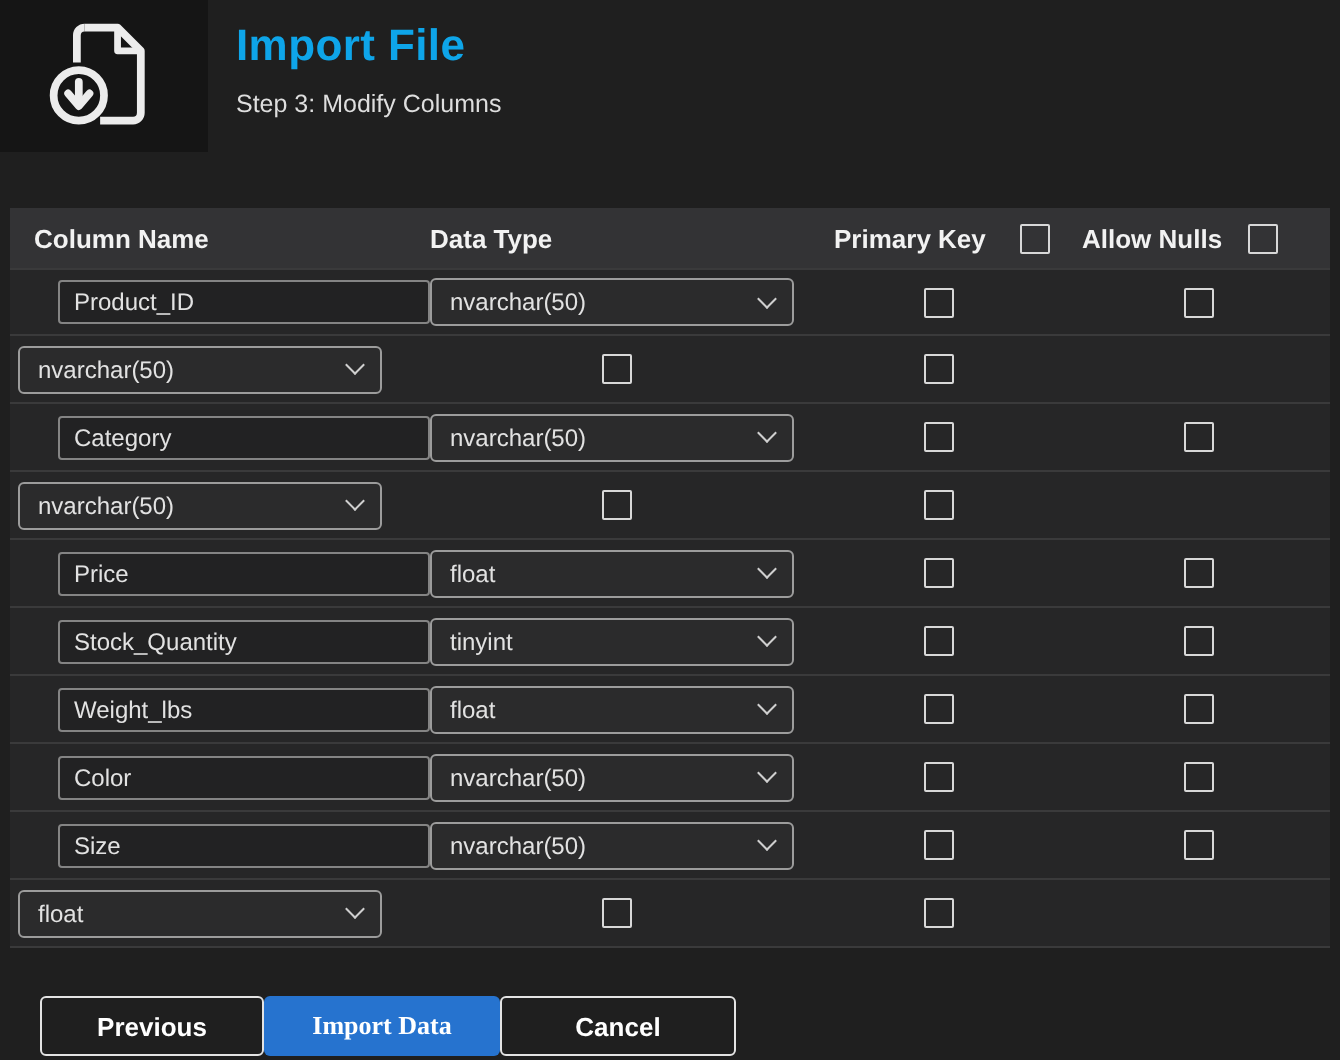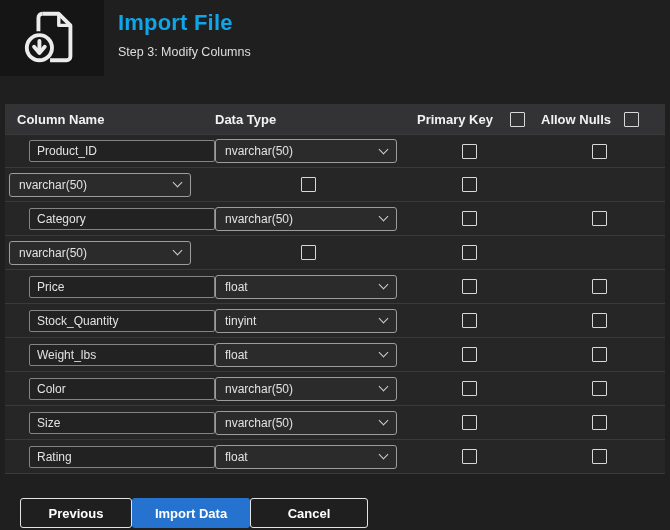--- a/index.html
+++ b/index.html
@@ -302,35 +302,32 @@
     </div>
     <div class="cell check-cell">
       <span class="checkbox"></span>
     </div>
     <div class="cell check-cell">
       <span class="checkbox"></span>
     </div>
   </div>
 
   <div class="row grid-cols">
-    <div class="cell">
-      <input class="name-input" type="text" value="Rating" style="">
-    </div>
     <div class="cell type-cell">
       <div class="select">
         <span class="select-value">float</span>
         <span class="chevron"></span>
       </div>
     </div>
     <div class="cell check-cell">
       <span class="checkbox"></span>
     </div>
     <div class="cell check-cell">
       <span class="checkbox"></span>
     </div>
   </div>
 </div>
 
 <div class="footer">
   <button class="btn btn-outline">Previous</button>
-  <button class="btn btn-primary" style="background: rgb(38, 115, 207);">Import Data</button>
+  <button class="btn btn-primary" style="background: rgb(38, 115, 207); font-family: Liberation Serif, serif;">Import Data</button>
   <button class="btn btn-outline btn-cancel">Cancel</button>
 </div>
 
 </body></html>

